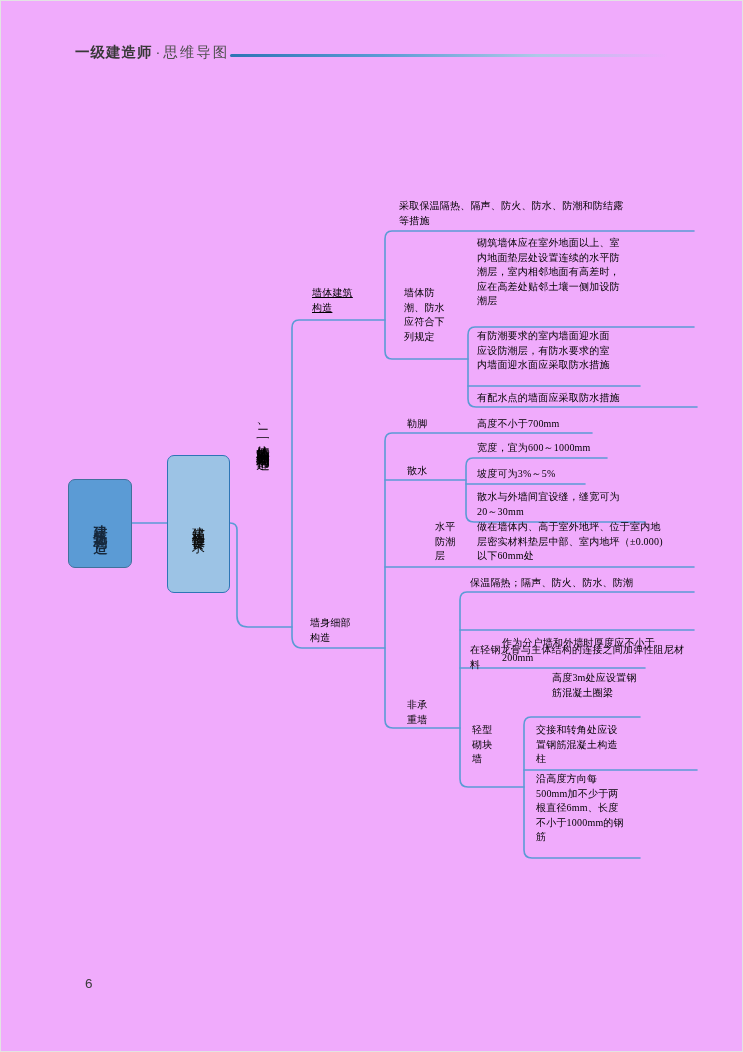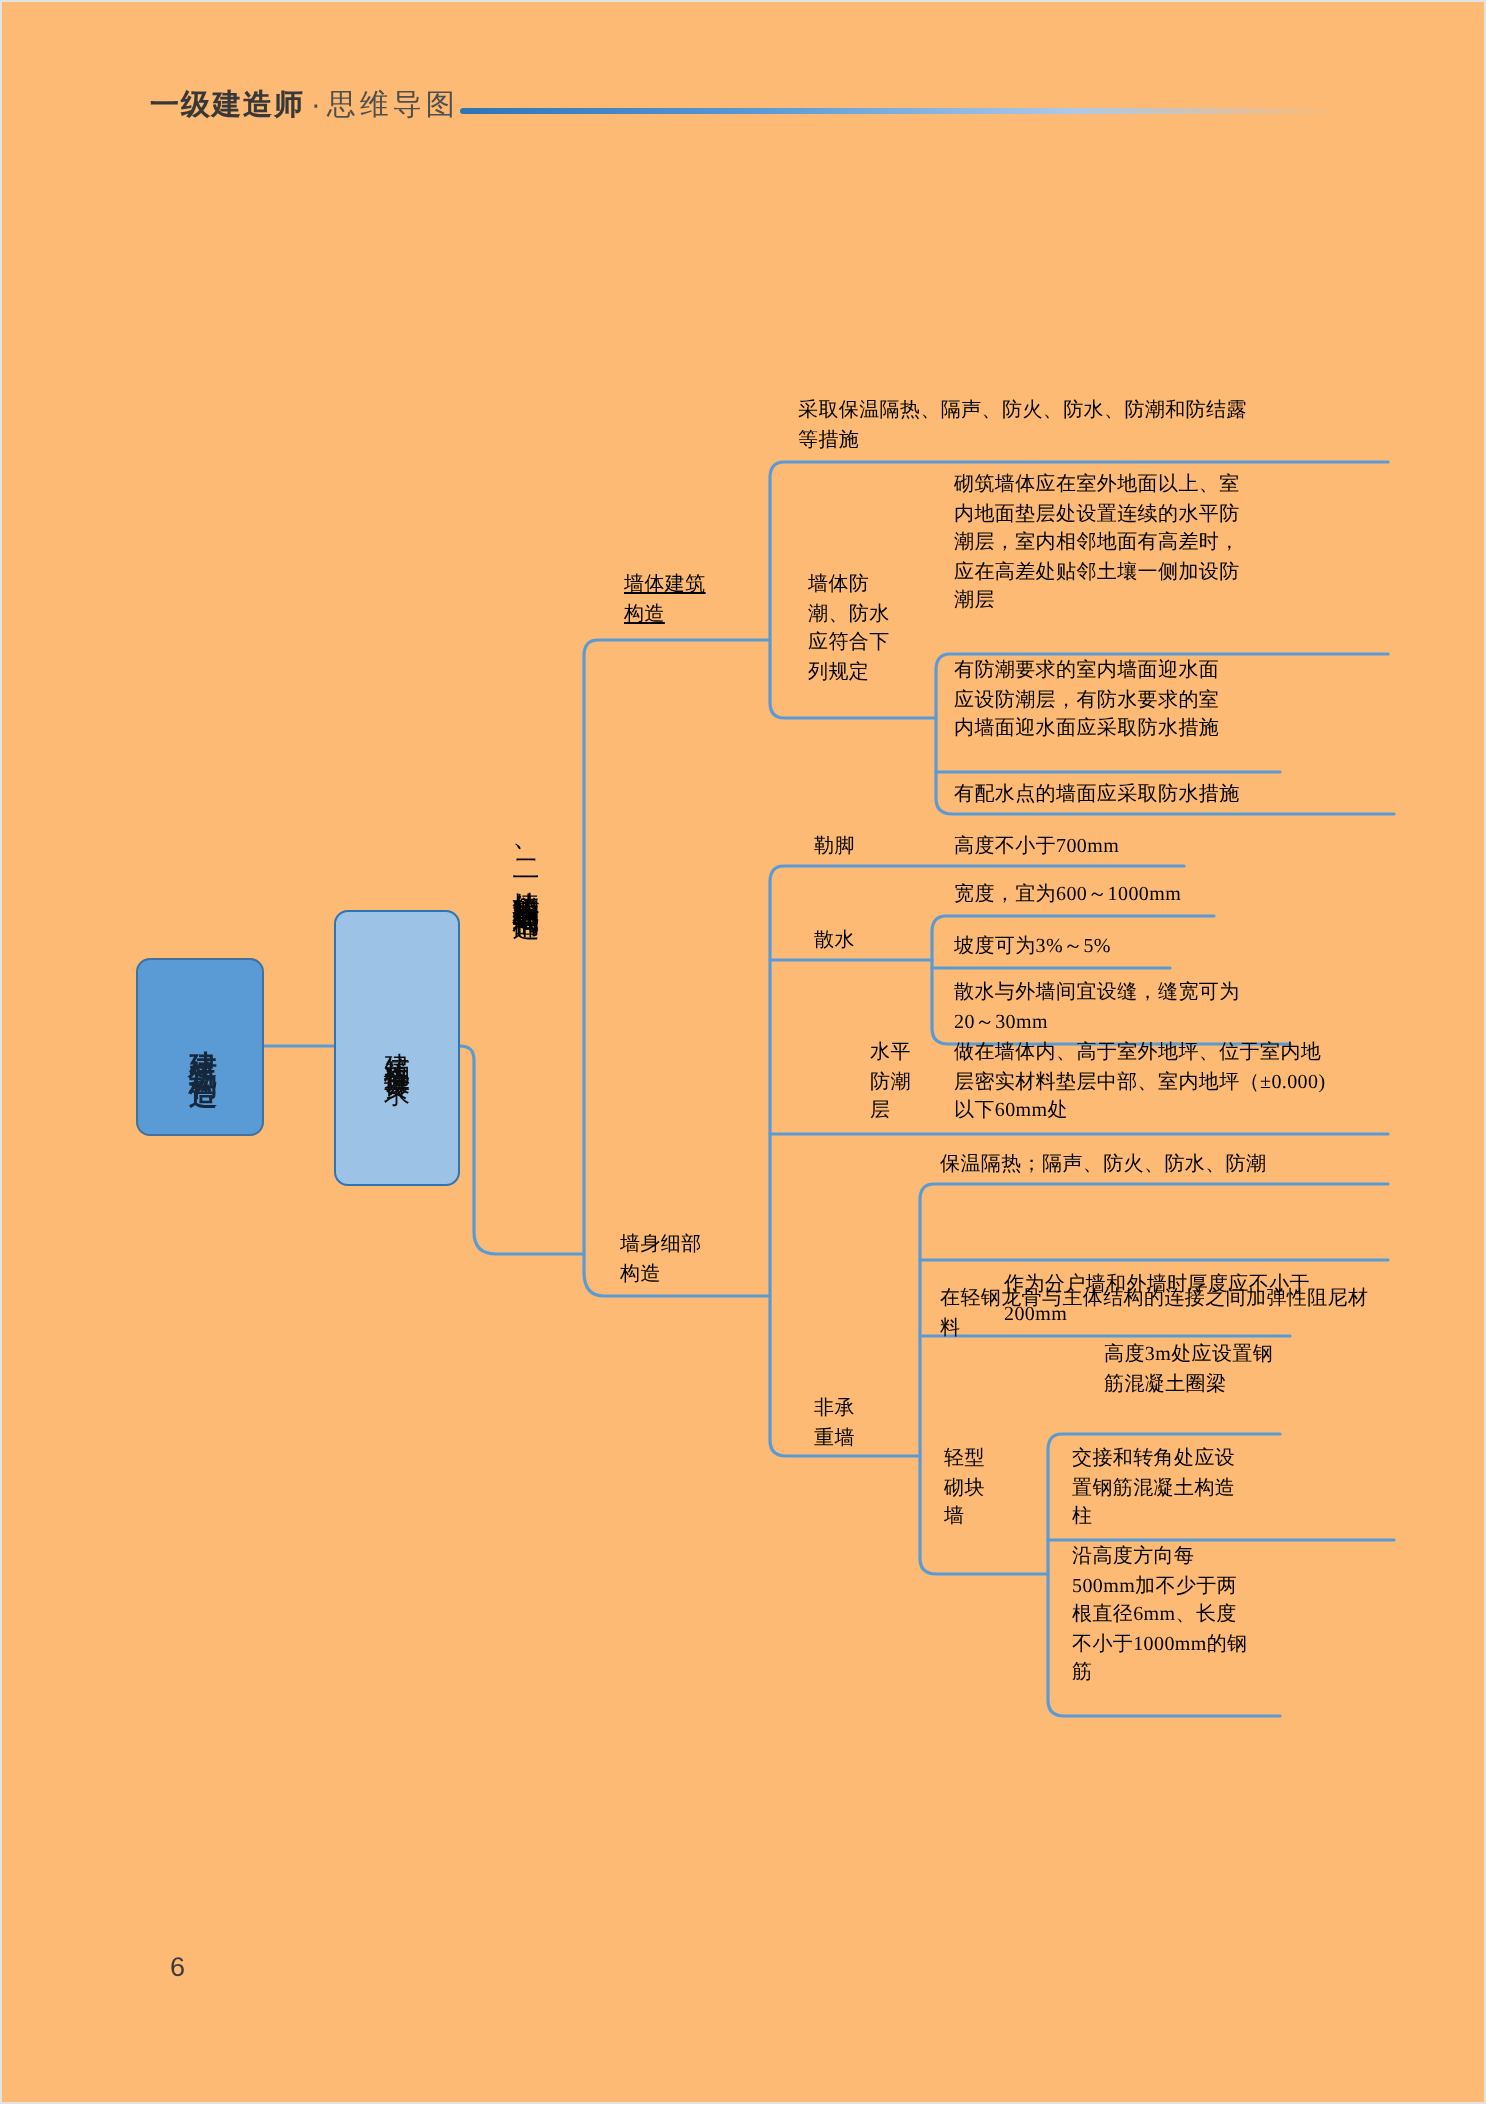--- a/index.html
+++ b/index.html
@@ -1,17 +1,17 @@
 <!DOCTYPE html>
 <html><head>
 <meta charset="utf-8">
 <style>
   html,body{margin:0;padding:0;background:#f4f4f4;}
   #canvas{
-    position:relative;width:743px;height:1052px;background:#fdba74;
+    position:relative;width:743px;height:1052px;background:#f0abfc;
     margin:0 auto;overflow:hidden;
     font-family:"Liberation Serif","DejaVu Serif",serif;color:#000;
     box-shadow:inset 0 0 0 1px #e3e3e3;
   }
   
   .hdr{position:absolute;left:75px;top:43px;display:flex;align-items:baseline;
        font-family:"Liberation Sans","DejaVu Sans",sans-serif;font-size:14.5px;}
   .hdr .brand{font-weight:bold;color:#383838;letter-spacing:1px;}
   .hdr .sep{color:#4a4a4a;margin:0 3px;}
   .hdr .sub{color:#4f4f4f;letter-spacing:2px;}

